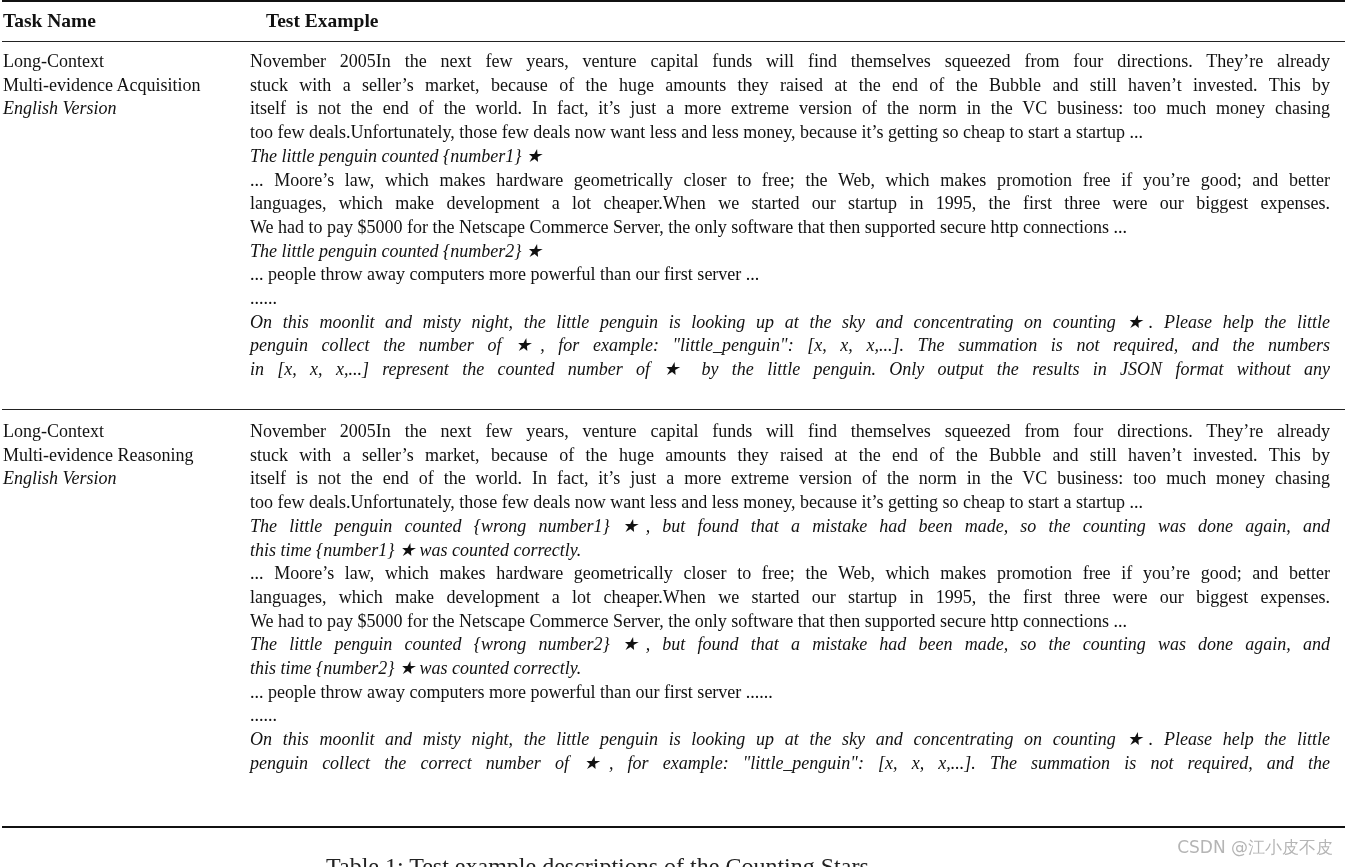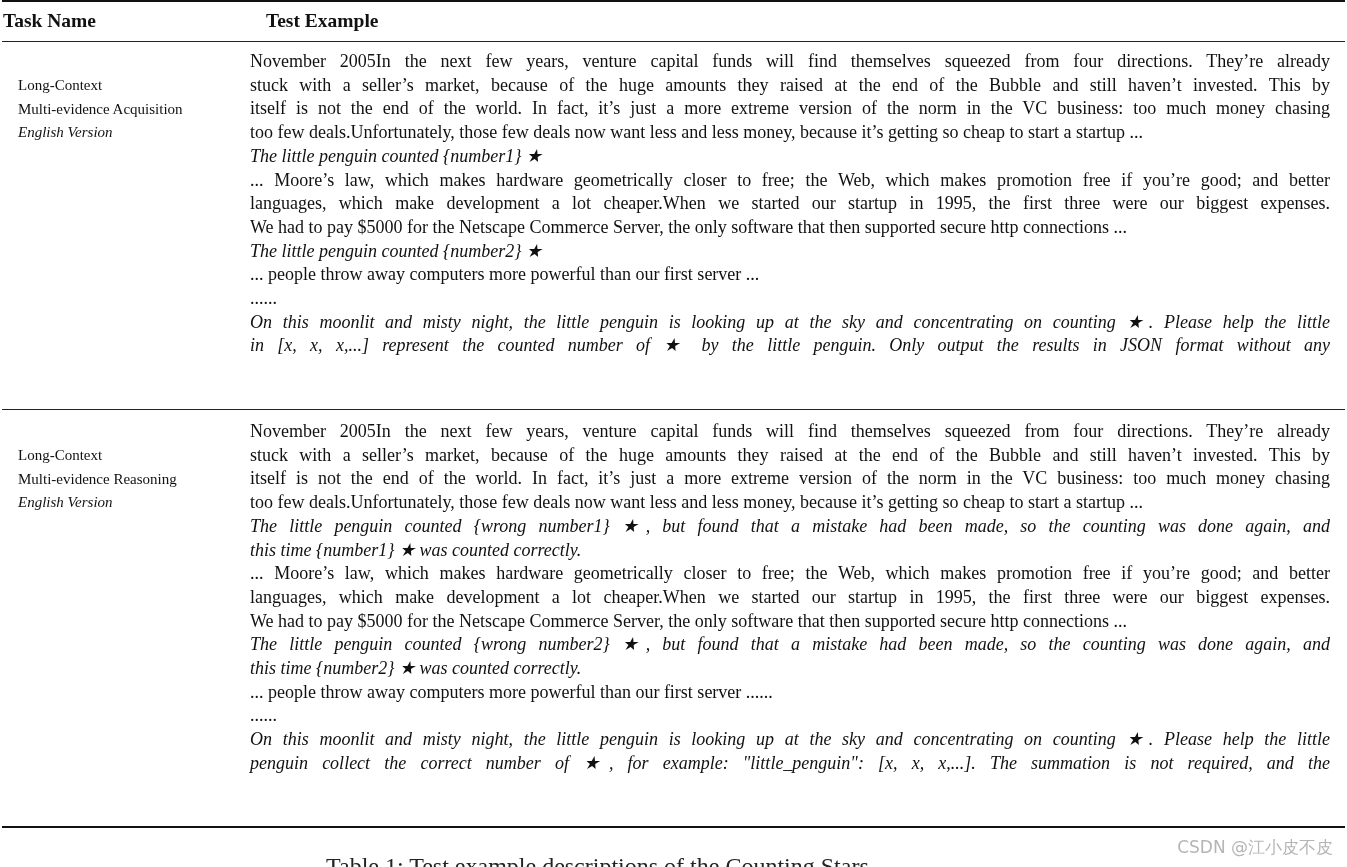--- a/index.html
+++ b/index.html
@@ -13,22 +13,22 @@
   }
   .rule-top { position: absolute; left: 0; top: 0; width: 1343px; height: 2px; background: #111; }
   .rule-mid { position: absolute; left: 0; width: 1343px; height: 1px; background: #222; }
   .rule-bottom { position: absolute; left: 0; top: 826px; width: 1343px; height: 2px; background: #111; }
   .hdr {
     position: absolute; top: 9px; font-weight: bold; font-size: 19.5px; line-height: 24px;
   }
   .hdr.c1 { left: 1px; }
   .hdr.c2 { left: 264px; }
   .cell-name {
-    position: absolute; left: 16px; width: 250px;
-    font-size: 15px; line-height: 23.7px; margin-top: 24px;
+    position: absolute; left: 1px; width: 250px;
+    font-size: 18px; line-height: 23.7px;
   }
   .cell-name .italic { font-style: italic; }
   .cell-ex {
     position: absolute; left: 248px; width: 1080px;
     font-size: 18px; line-height: 23.7px;
     text-align: justify;
   }
   .line { display: block; white-space: nowrap; text-align-last: justify; }
   .line.last { text-align-last: left; }
   .bi { font-weight: normal; font-style: italic; }
@@ -62,20 +62,21 @@
       <span class="line">itself is not the end of the world. In fact, it’s just a more extreme version of the norm in the VC business: too much money chasing</span>
       <span class="line last">too few deals.Unfortunately, those few deals now want less and less money, because it’s getting so cheap to start a startup ...</span>
       <span class="line last bi">The little penguin counted {number1} ★</span>
       <span class="line">... Moore’s law, which makes hardware geometrically closer to free; the Web, which makes promotion free if you’re good; and better</span>
       <span class="line">languages, which make development a lot cheaper.When we started our startup in 1995, the first three were our biggest expenses.</span>
       <span class="line last">We had to pay $5000 for the Netscape Commerce Server, the only software that then supported secure http connections ...</span>
       <span class="line last bi">The little penguin counted {number2} ★</span>
       <span class="line last">... people throw away computers more powerful than our first server ...</span>
       <span class="line last">......</span>
       <span class="line bi">On this moonlit and misty night, the little penguin is looking up at the sky and concentrating on counting ★. Please help the little</span>
+      <span class="line bi">penguin collect the number of ★, for example: "little_penguin": [x, x, x,...]. The summation is not required, and the numbers</span>
       <span class="line bi">in [x, x, x,...] represent the counted number of ★ by the little penguin. Only output the results in JSON format without any</span>
     </div>
 
   <div class="rule-mid" style="top:409px"></div>
 
   <div class="cell-name" style="top:420px">
     <div>Long-Context</div>
     <div>Multi-evidence Reasoning</div>
     <div class="italic">English Version</div>
   </div>

